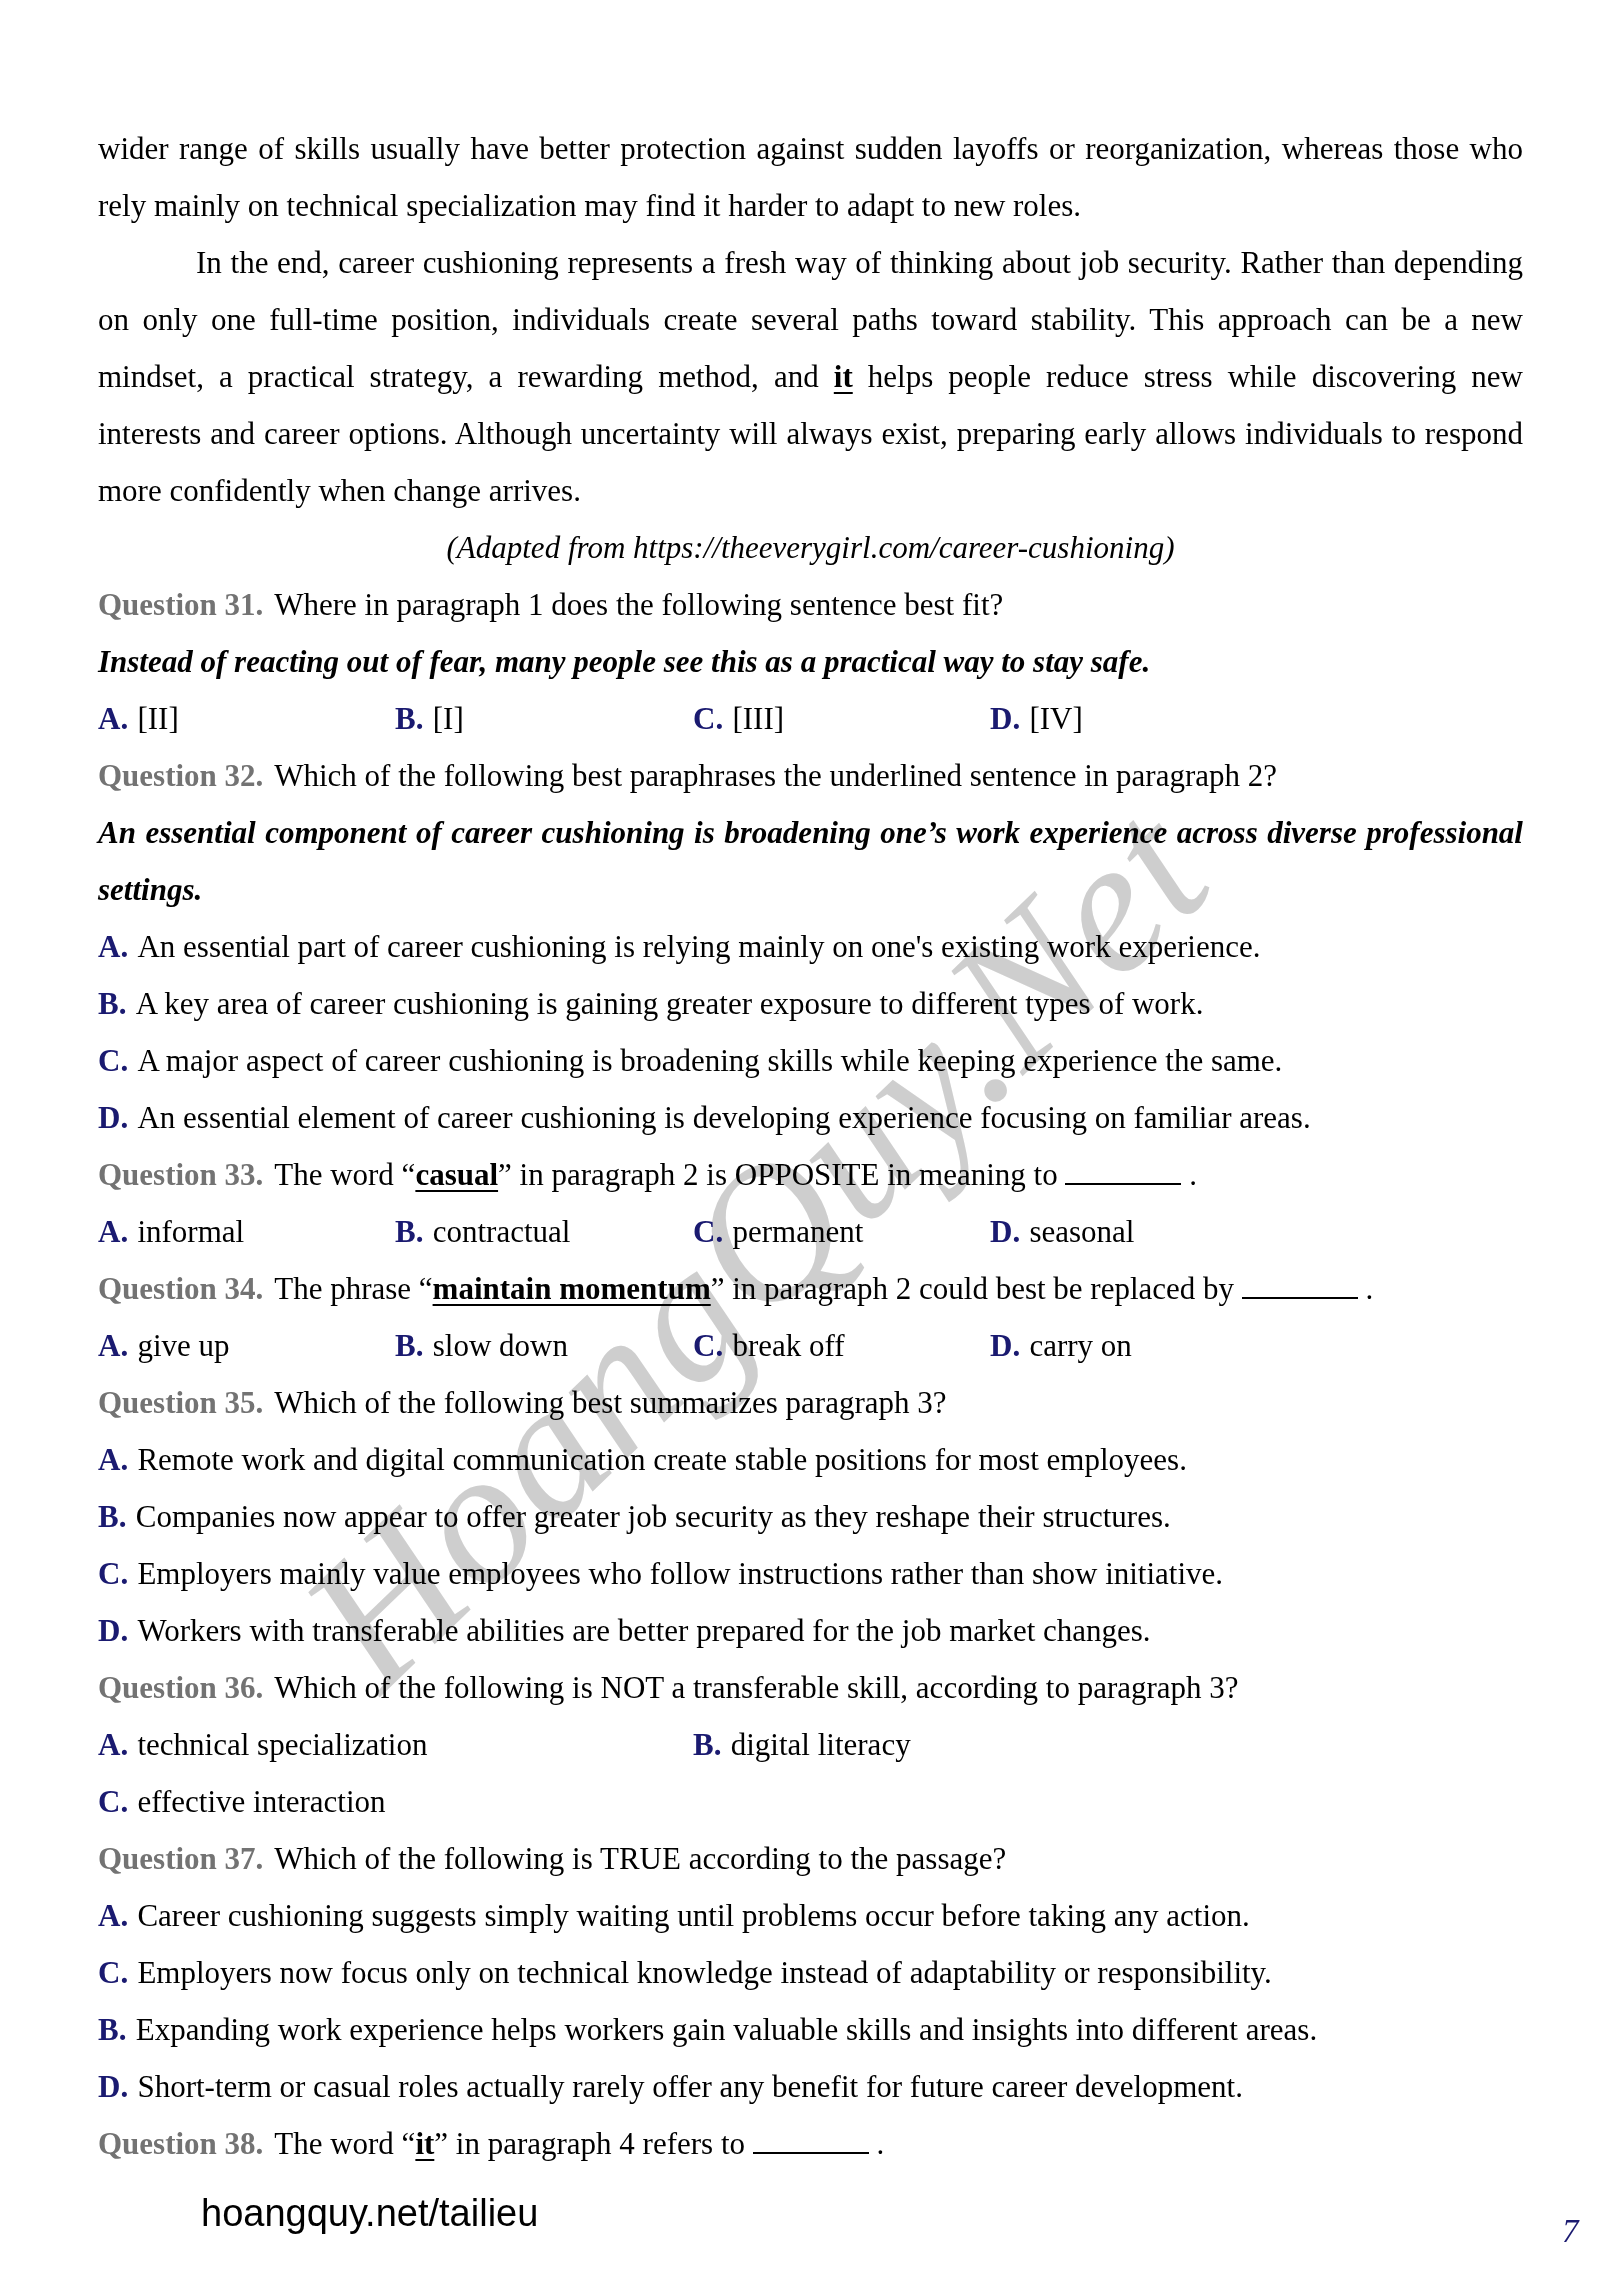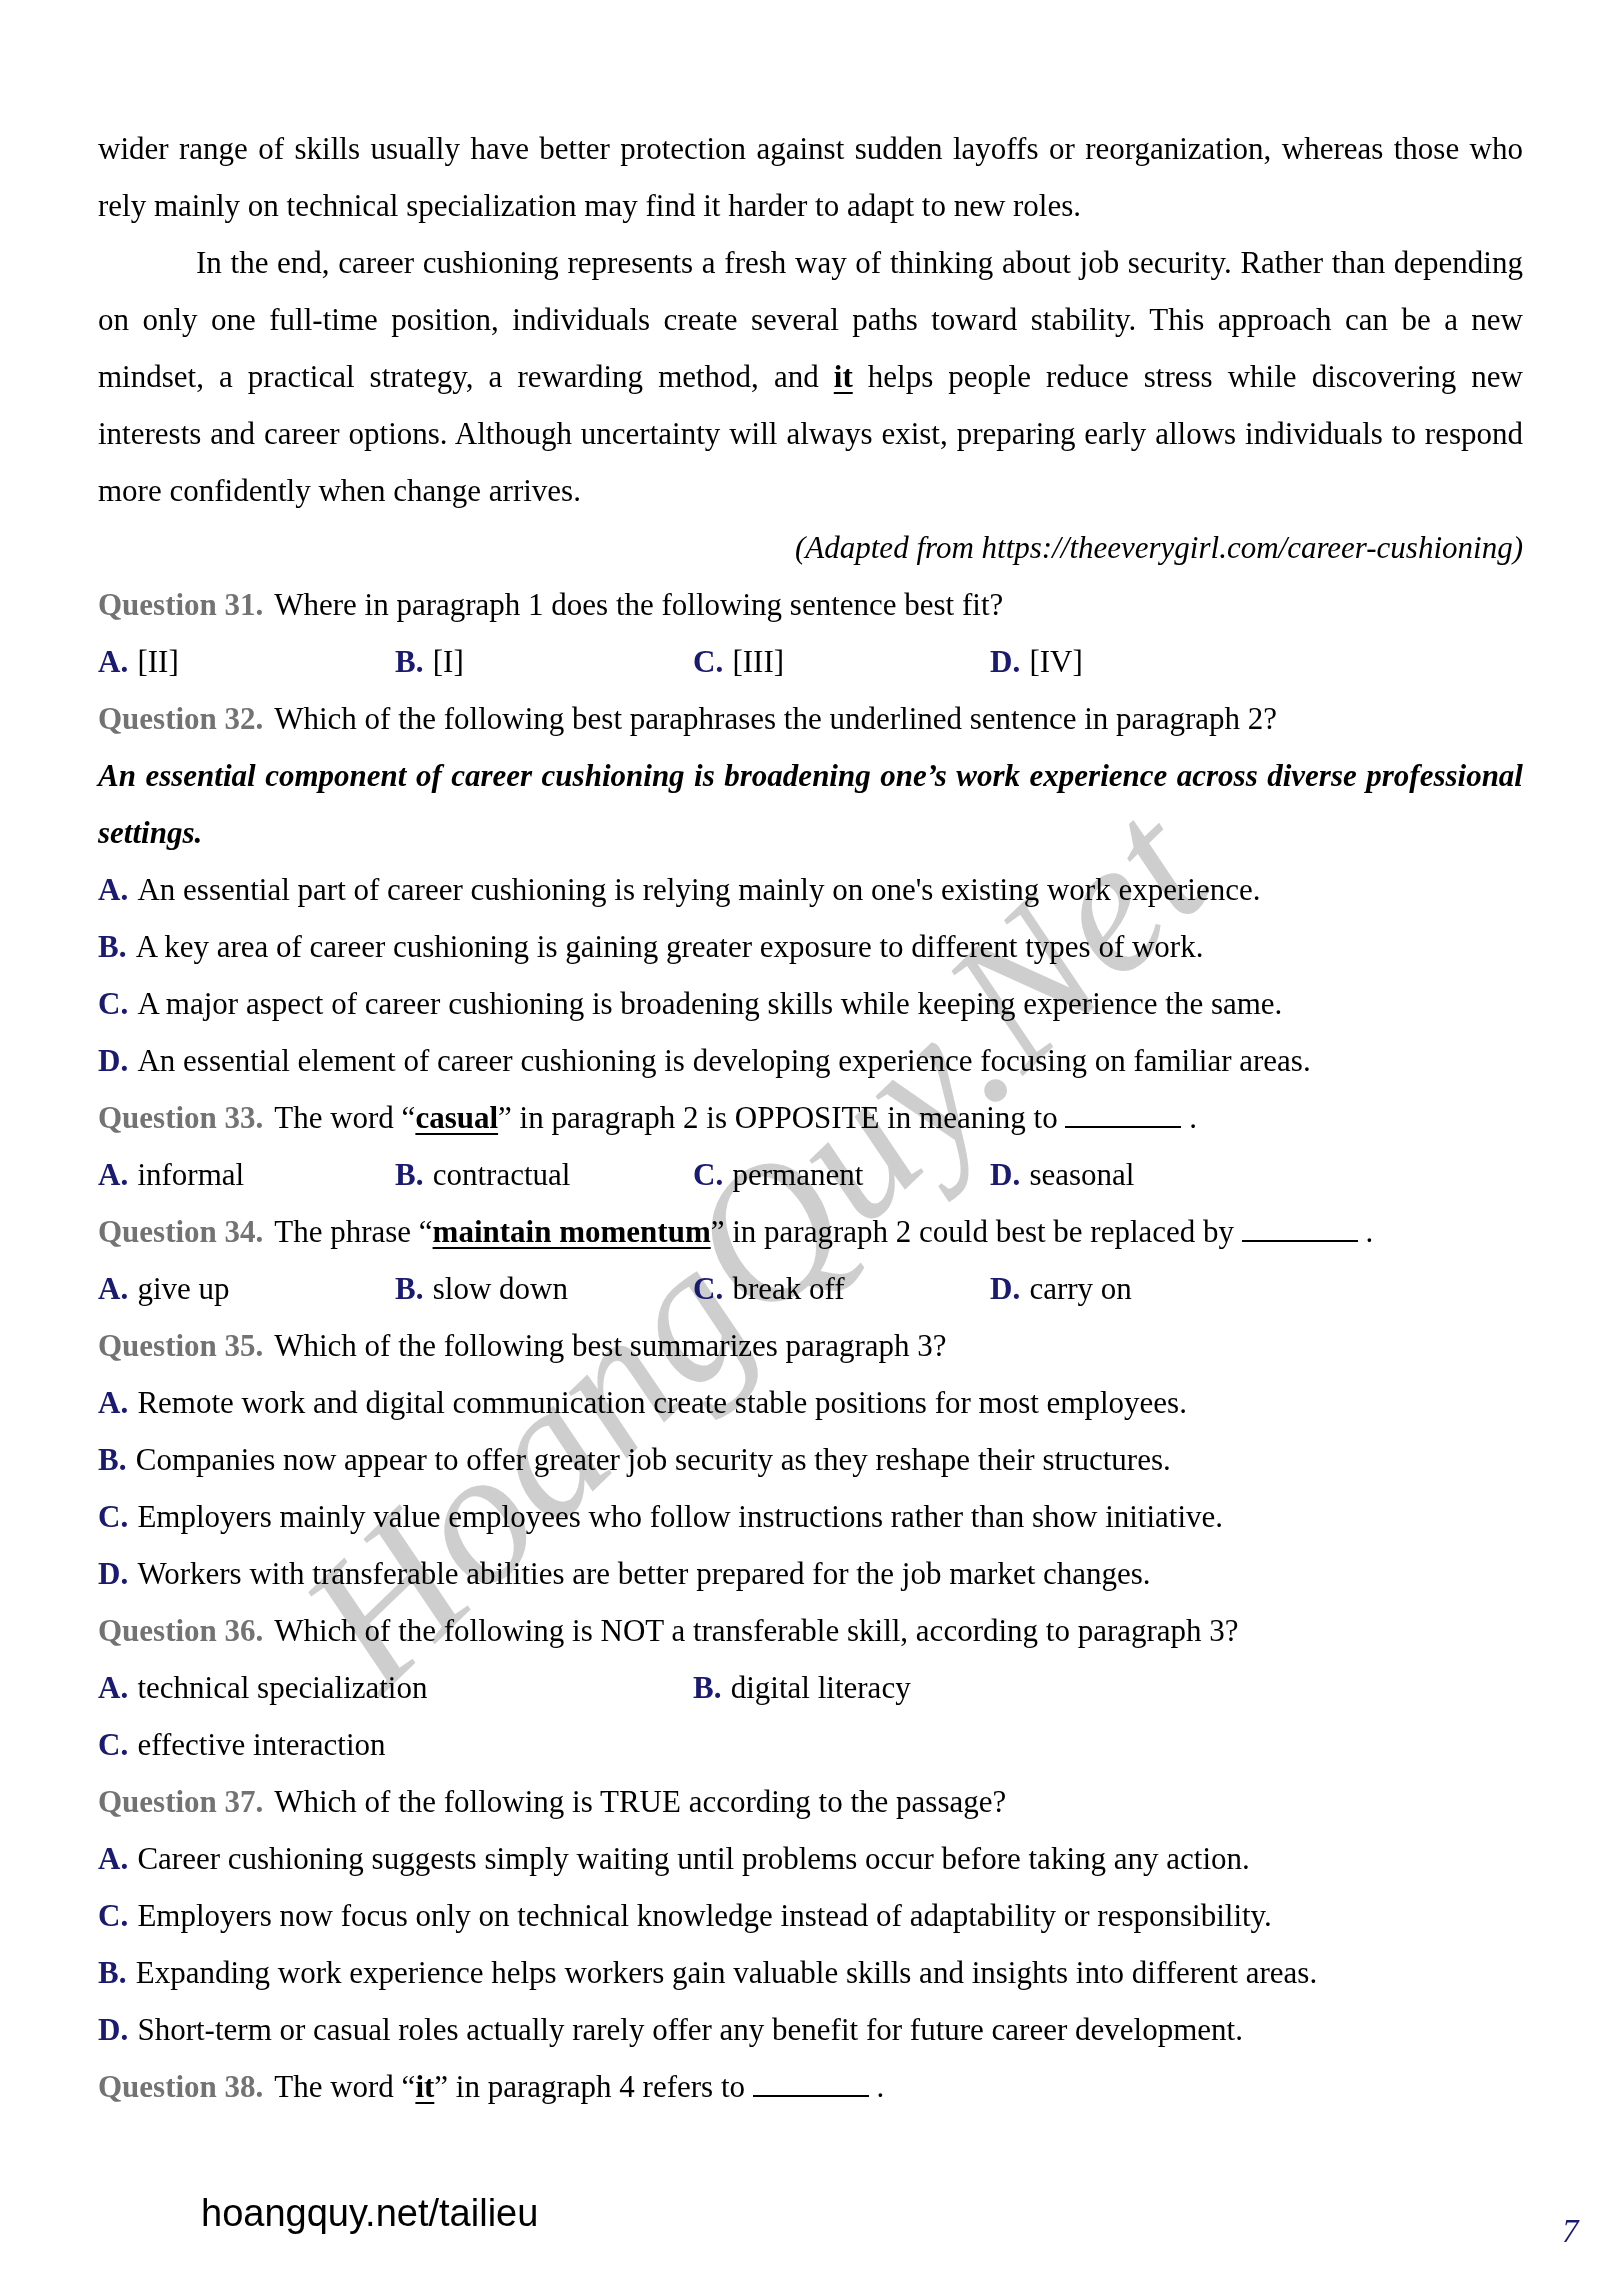--- a/index.html
+++ b/index.html
@@ -14,21 +14,21 @@
     font-size:191px;font-style:italic;white-space:nowrap;
     color:#c3c3c3;opacity:.8;letter-spacing:2px;
   }
   .content{
     position:absolute;left:98px;top:120px;width:1425px;z-index:1;
     line-height:57px;
   }
   .content p{margin:0;}
   .just{text-align:justify;text-align-last:left;}
   .indent{text-indent:98px;}
-  .src{text-align:right;font-style:italic;}
+  .src{text-align:center;font-style:italic;}
   .qlabel{color:#737373;font-weight:bold;margin-right:.35em;}
   .letter{color:#1a1a70;font-weight:bold;margin-right:.3em;}
   .bi{font-weight:bold;font-style:italic;}
   .ulb{font-weight:bold;text-decoration:underline;text-decoration-thickness:2px;text-underline-offset:4.9px;text-align:right;}
   .row4{display:grid;grid-template-columns:297px 298px 297px 1fr;}
   .row2{display:grid;grid-template-columns:595px 1fr;}
   .blank{display:inline-block;width:116px;border-bottom:2px solid #000;}
   .period{margin-left:7.8px;}
   .footer-site{
     position:absolute;left:201px;top:2192px;z-index:1;
@@ -48,20 +48,21 @@
 
   <div class="content">
 
     <p class="just"><span>wider range of skills usually have better protection against sudden layoffs or reorganization, whereas those who rely mainly on technical specialization may find it harder to adapt to new roles.</span></p>
 
     <p class="just indent"><span>In the end, career cushioning represents a fresh way of thinking about job security. Rather than depending on only one full-time position, individuals create several paths toward stability. This approach can be a new mindset, a practical strategy, a rewarding method, and </span><span class="ulb">it</span><span> helps people reduce stress while discovering new interests and career options. Although uncertainty will always exist, preparing early allows individuals to respond more confidently when change arrives.</span></p>
 
     <p class="src">(Adapted from https://theeverygirl.com/career-cushioning)</p>
 
     <p><b class="qlabel">Question 31.</b><span>Where in paragraph 1 does the following sentence best fit?</span></p>
+    <p class="bi">Instead of reacting out of fear, many people see this as a practical way to stay safe.</p>
     <div class="row4">
       <span><b class="letter">A.</b><span>[II]</span></span>
       <span><b class="letter">B.</b><span>[I]</span></span>
       <span><b class="letter">C.</b><span>[III]</span></span>
       <span><b class="letter">D.</b><span>[IV]</span></span>
     </div>
 
     <p><b class="qlabel">Question 32.</b><span>Which of the following best paraphrases the underlined sentence in paragraph 2?</span></p>
     <p class="bi just">An essential component of career cushioning is broadening one’s work experience across diverse professional settings.</p>
     <p><b class="letter">A.</b><span>An essential part of career cushioning is relying mainly on one's existing work experience.</span></p>

